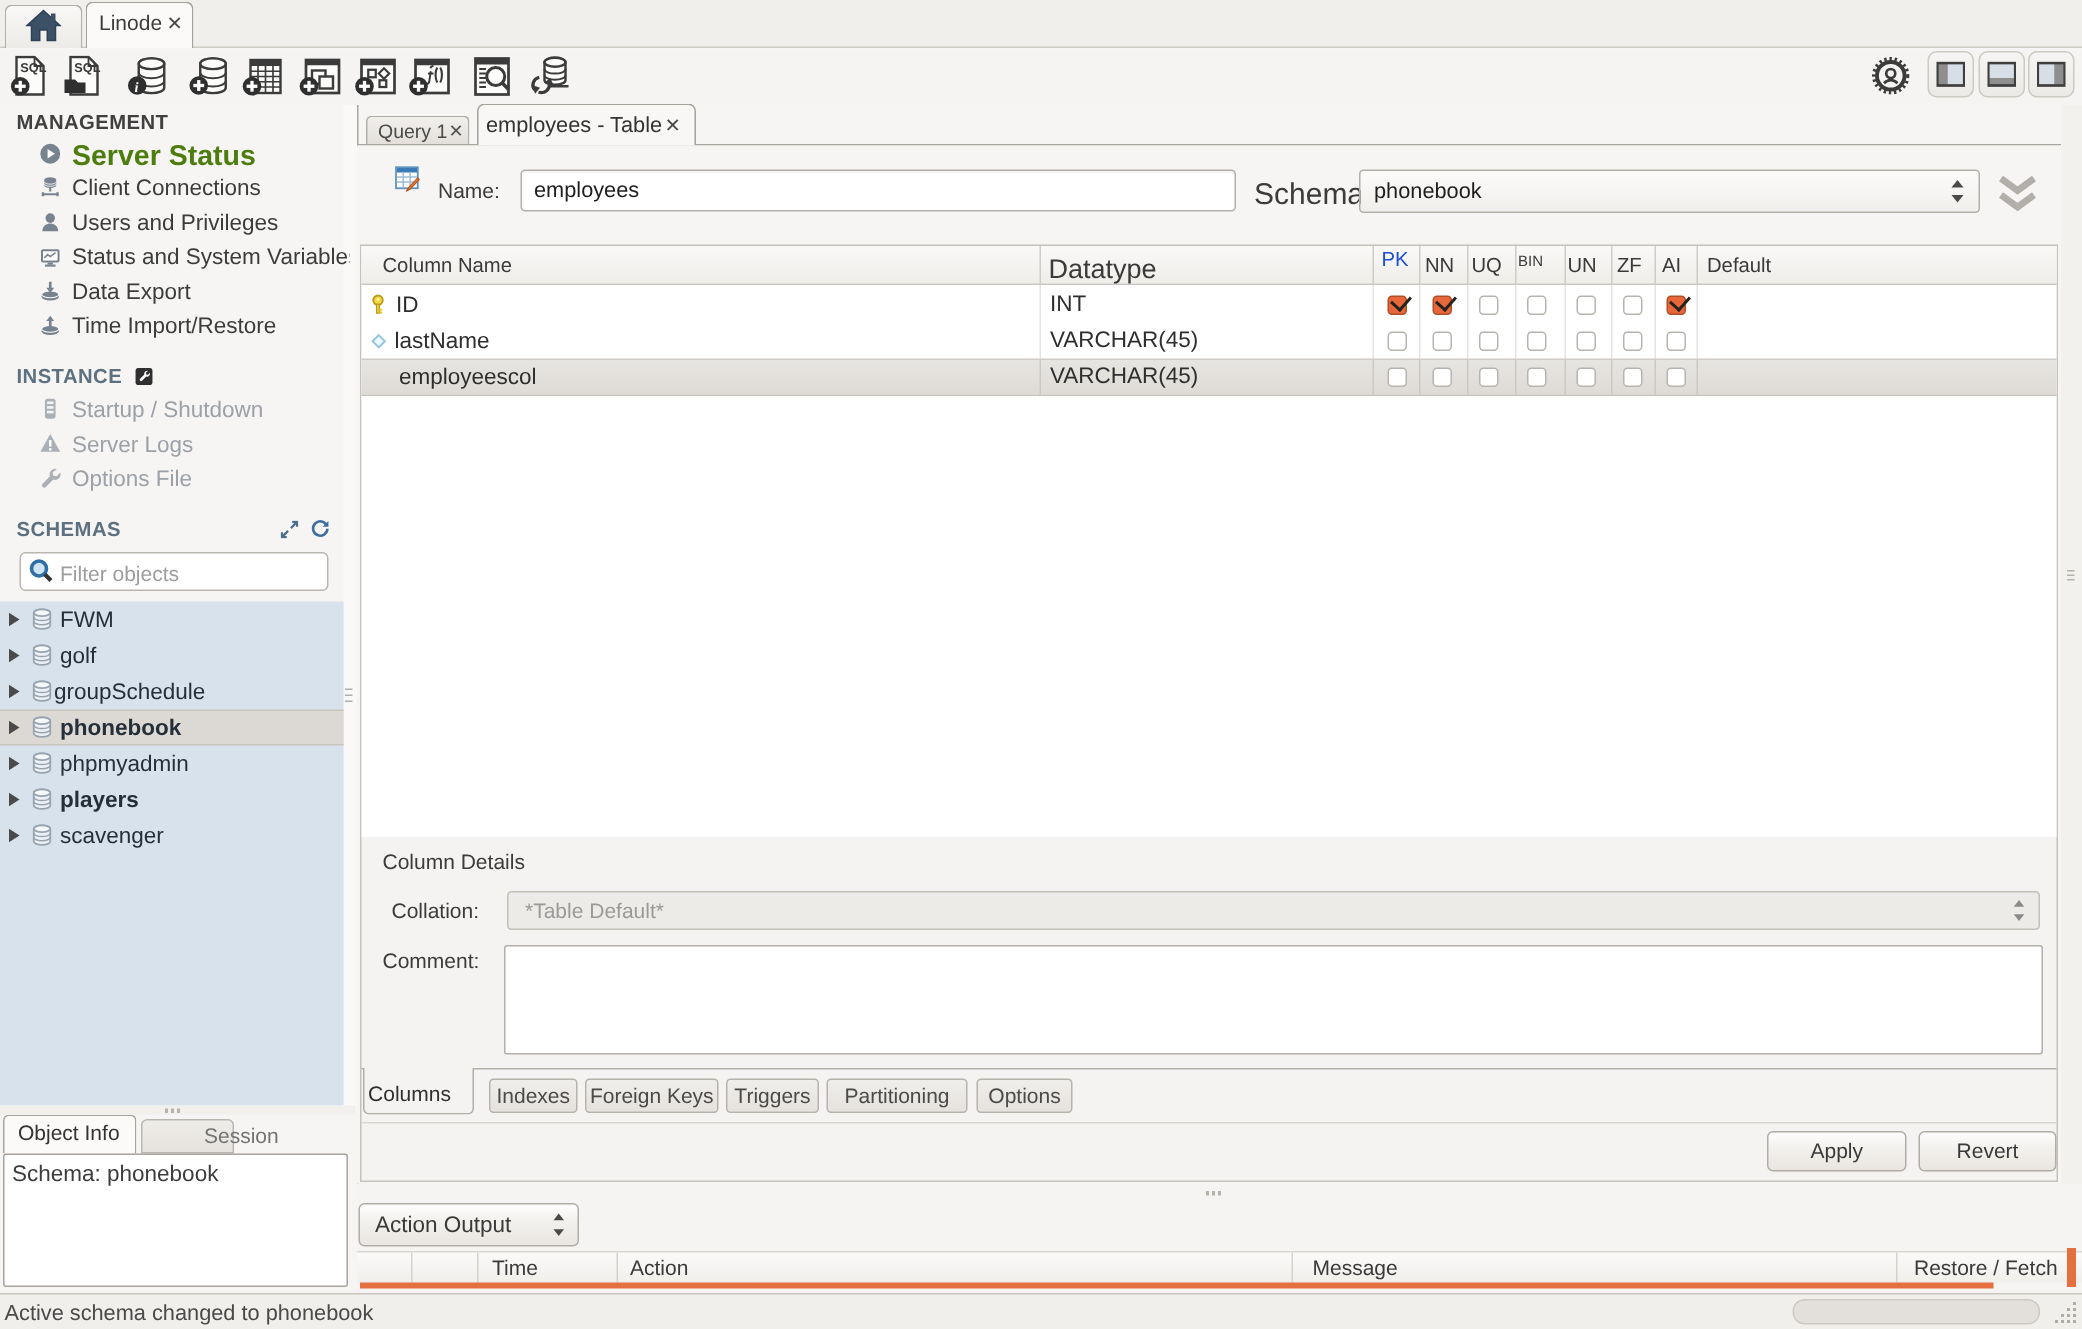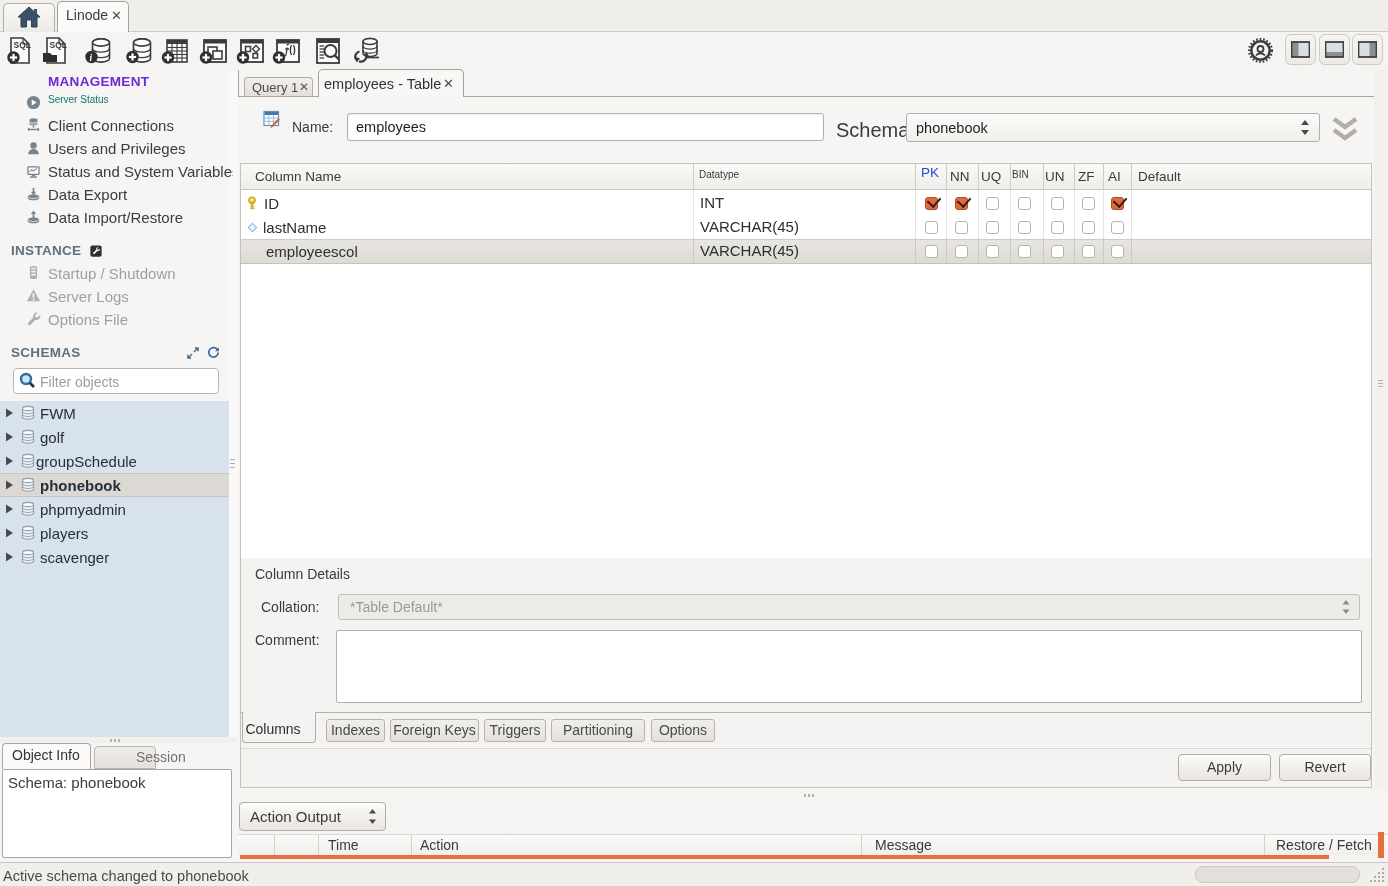--- a/index.html
+++ b/index.html
@@ -139,26 +139,26 @@
   </svg>
 <div class="a" style="left:1352px;top:34px;width:31px;height:31px;background:linear-gradient(#f6f5f3,#eceae6);border:1px solid #cdc9c3;border-radius:6px;"></div>
 <svg class="a" style="left:1358px;top:41px;" width="19" height="17" viewBox="-0.5 -1 19 17">
     <rect x="0" y="0" width="18" height="15" fill="#d7dee6"></rect>
     <rect x="11" y="0" width="7" height="15" fill="#8e8e8e"></rect>
     <rect x="0" y="0" width="18" height="15" fill="none" stroke="#3f3f3f" stroke-width="1.8"></rect>
   </svg>
 <div class="a" style="left:0;top:70px;width:237px;height:792px;background:#f6f5f4;"></div>
 <div class="a" style="left:229px;top:70px;width:9px;height:672px;background:#faf9f7;"></div>
 <div class="a" style="left:238px;top:70px;width:1px;height:792px;background:#a9a59f;"></div>
-<div class="lbl" style="left:11px;top:74px;font-size:13.5px;font-weight:bold;color:#6d28d9;letter-spacing:0.3px;margin-left:37px;">MANAGEMENT</div>
+<div class="lbl" style="left:11px;top:74px;font-size:13.5px;font-weight:bold;color:#404040;letter-spacing:0.3px;">MANAGEMENT</div>
 <svg class="a" style="left:26px;top:95px;" width="15" height="15" viewBox="0 0 17 17">
     <circle cx="8.5" cy="8.5" r="7.5" fill="#77838f"></circle>
     <path d="M6.5 5 L12 8.5 L6.5 12 Z" fill="#fff"></path>
   </svg>
-<div class="lbl" style="left:48px;top:94px;font-size:10px;color:#0f766e;">Server Status</div>
+<div class="lbl" style="left:48px;top:94px;font-size:19px;color:#4d7c0f;font-weight:bold;">Server Status</div>
 <svg class="a" style="left:26px;top:118px;" width="15" height="15" viewBox="0 0 17 17">
     <path d="M4 2 A4.5 1.8 0 0 1 13 2 L13 6.5 A4.5 1.8 0 0 1 4 6.5 Z" fill="#77838f"></path>
     <path d="M4 3.6 A4.5 1.8 0 0 0 13 3.6 M4 5.2 A4.5 1.8 0 0 0 13 5.2" stroke="#f6f5f4" stroke-width="0.7" fill="none"></path>
     <line x1="8.5" y1="8" x2="8.5" y2="11" stroke="#77838f" stroke-width="1.6"></line>
     <line x1="3" y1="13" x2="14" y2="13" stroke="#77838f" stroke-width="1.6"></line>
     <line x1="3" y1="11.5" x2="3" y2="14.5" stroke="#77838f" stroke-width="1.8"></line>
     <line x1="14" y1="11.5" x2="14" y2="14.5" stroke="#77838f" stroke-width="1.8"></line>
   </svg>
 <div class="lbl" style="left:48px;top:117px;font-size:15px;color:#3c3c3c;">Client Connections</div>
 <svg class="a" style="left:26px;top:141px;" width="15" height="15" viewBox="0 0 17 17">
@@ -182,21 +182,21 @@
     <path d="M5.5 5.5 L8.5 9.5 L11.5 5.5 Z" fill="#77838f"></path>
   </svg>
 <div class="lbl" style="left:48px;top:186px;font-size:15px;color:#3c3c3c;">Data Export</div>
 <svg class="a" style="left:26px;top:210px;" width="15" height="15" viewBox="0 0 17 17">
     <ellipse cx="8.5" cy="12.5" rx="6.5" ry="2.6" fill="#77838f"></ellipse>
     <rect x="2" y="10.5" width="13" height="2" fill="#77838f"></rect>
     <ellipse cx="8.5" cy="10.5" rx="6.5" ry="2.6" fill="#77838f" stroke="#fff" stroke-width="0.8"></ellipse>
     <line x1="8.5" y1="4" x2="8.5" y2="9" stroke="#77838f" stroke-width="2"></line>
     <path d="M5.5 4.5 L8.5 0.5 L11.5 4.5 Z" fill="#77838f"></path>
   </svg>
-<div class="lbl" style="left:48px;top:209px;font-size:15px;color:#3c3c3c;">Data Import/Restore</div>
+<div class="lbl" style="left:48px;top:209px;font-size:15px;color:#3c3c3c;">Time Import/Restore</div>
 <div class="lbl" style="left:11px;top:243px;font-size:13.5px;font-weight:bold;color:#5c7080;letter-spacing:0.3px;">INSTANCE</div>
 <svg class="a" style="left:90px;top:245px;" width="12" height="12" viewBox="0 0 16 16">
 <rect x="0.5" y="0.5" width="15" height="15" rx="2.5" fill="#2f2f2f"></rect>
 <path d="M11.5 3 A2.6 2.6 0 0 0 8.3 6.3 L4.5 10.1 A1.2 1.2 0 0 0 6.2 11.8 L10 8 A2.6 2.6 0 0 0 13.2 4.7 L11.5 6.4 L9.9 6.3 L9.8 4.7 Z" fill="#fff"></path>
 </svg>
 <svg class="a" style="left:26px;top:265px;" width="15" height="15" viewBox="0 0 17 17">
     <rect x="4.5" y="1" width="8" height="15" rx="2" fill="#aab0b6"></rect>
     <rect x="6" y="3" width="5" height="2" fill="#fff" opacity="0.85"></rect>
     <rect x="6" y="6.5" width="5" height="2" fill="#fff" opacity="0.85"></rect>
     <rect x="6" y="10" width="5" height="2" fill="#fff" opacity="0.85"></rect>
@@ -275,21 +275,21 @@
 </svg>
 <div class="lbl" style="left:40px;top:501px;font-size:15px;font-weight:normal;color:#252f3a;">phpmyadmin</div>
 <svg class="a" style="left:5px;top:528px;" width="9" height="10" viewBox="0 0 9 10">
     <path d="M1 0.5 L8 5 L1 9.5 Z" fill="#4a4a4a"></path>
   </svg>
 <svg class="a" style="left:20px;top:525px;" width="16" height="16" viewBox="0 0 16 16">
 <path d="M2.5 3.5 A5.5 2.2 0 0 1 13.5 3.5 L13.5 12 A5.5 2.2 0 0 1 2.5 12 Z" fill="#edf1f6" stroke="#97a4b0" stroke-width="1.2"></path>
 <ellipse cx="8" cy="3.5" rx="5.5" ry="2.2" fill="#f5f8fb" stroke="#97a4b0" stroke-width="1.2"></ellipse>
 <path d="M2.5 6.5 A5.5 2.2 0 0 0 13.5 6.5 M2.5 9.3 A5.5 2.2 0 0 0 13.5 9.3" fill="none" stroke="#97a4b0" stroke-width="1"></path>
 </svg>
-<div class="lbl" style="left:40px;top:525px;font-size:15px;font-weight:normal;color:#252f3a;">players</div>
+<div class="lbl" style="left:40px;top:525px;font-size:15px;font-weight:bold;color:#252f3a;">players</div>
 <svg class="a" style="left:5px;top:552px;" width="9" height="10" viewBox="0 0 9 10">
     <path d="M1 0.5 L8 5 L1 9.5 Z" fill="#4a4a4a"></path>
   </svg>
 <svg class="a" style="left:20px;top:549px;" width="16" height="16" viewBox="0 0 16 16">
 <path d="M2.5 3.5 A5.5 2.2 0 0 1 13.5 3.5 L13.5 12 A5.5 2.2 0 0 1 2.5 12 Z" fill="#edf1f6" stroke="#97a4b0" stroke-width="1.2"></path>
 <ellipse cx="8" cy="3.5" rx="5.5" ry="2.2" fill="#f5f8fb" stroke="#97a4b0" stroke-width="1.2"></ellipse>
 <path d="M2.5 6.5 A5.5 2.2 0 0 0 13.5 6.5 M2.5 9.3 A5.5 2.2 0 0 0 13.5 9.3" fill="none" stroke="#97a4b0" stroke-width="1"></path>
 </svg>
 <div class="lbl" style="left:40px;top:549px;font-size:15px;font-weight:normal;color:#252f3a;">scavenger</div>
 <div class="a" style="left:0;top:737px;width:237px;height:6px;background:#f2f0ed;"></div>
@@ -349,21 +349,21 @@
 <div class="vsep" style="left:1010px;top:190px;height:74px;background:#e5e3df;"></div>
 <div class="vsep" style="left:1043px;top:164px;height:26px;background:#cfccc6;"></div>
 <div class="vsep" style="left:1043px;top:190px;height:74px;background:#e5e3df;"></div>
 <div class="vsep" style="left:1074px;top:164px;height:26px;background:#cfccc6;"></div>
 <div class="vsep" style="left:1074px;top:190px;height:74px;background:#e5e3df;"></div>
 <div class="vsep" style="left:1103px;top:164px;height:26px;background:#cfccc6;"></div>
 <div class="vsep" style="left:1103px;top:190px;height:74px;background:#e5e3df;"></div>
 <div class="vsep" style="left:1131px;top:164px;height:26px;background:#cfccc6;"></div>
 <div class="vsep" style="left:1131px;top:190px;height:74px;background:#e5e3df;"></div>
 <div class="lbl" style="left:255px;top:169px;font-size:13.5px;color:#3a3a3a;">Column Name</div>
-<div class="lbl" style="left:699px;top:169px;font-size:10px;color:#3a3a3a;">Datatype</div>
+<div class="lbl" style="left:699px;top:169px;font-size:18px;color:#3a3a3a;">Datatype</div>
 <div class="lbl" style="left:921px;top:165px;font-size:13.5px;color:#1d4ed8;text-align:center;">PK</div>
 <div class="lbl" style="left:950px;top:169px;font-size:13.5px;color:#3a3a3a;">NN</div>
 <div class="lbl" style="left:981px;top:169px;font-size:13.5px;color:#3a3a3a;">UQ</div>
 <div class="lbl" style="left:1012px;top:169px;font-size:10px;color:#3a3a3a;">BIN</div>
 <div class="lbl" style="left:1045px;top:169px;font-size:13.5px;color:#3a3a3a;">UN</div>
 <div class="lbl" style="left:1078px;top:169px;font-size:13.5px;color:#3a3a3a;">ZF</div>
 <div class="lbl" style="left:1108px;top:169px;font-size:13.5px;color:#3a3a3a;">AI</div>
 <div class="lbl" style="left:1138px;top:169px;font-size:13.5px;color:#3a3a3a;">Default</div>
 <div class="a" style="left:241px;top:239px;width:1130px;height:25px;background:linear-gradient(#e7e5e1,#dedbd7);border-top:1px solid #cfccc7;border-bottom:1px solid #c6c2bd;"></div>
 <div class="vsep" style="left:693px;top:240px;height:23px;background:#ccc9c4;"></div>

